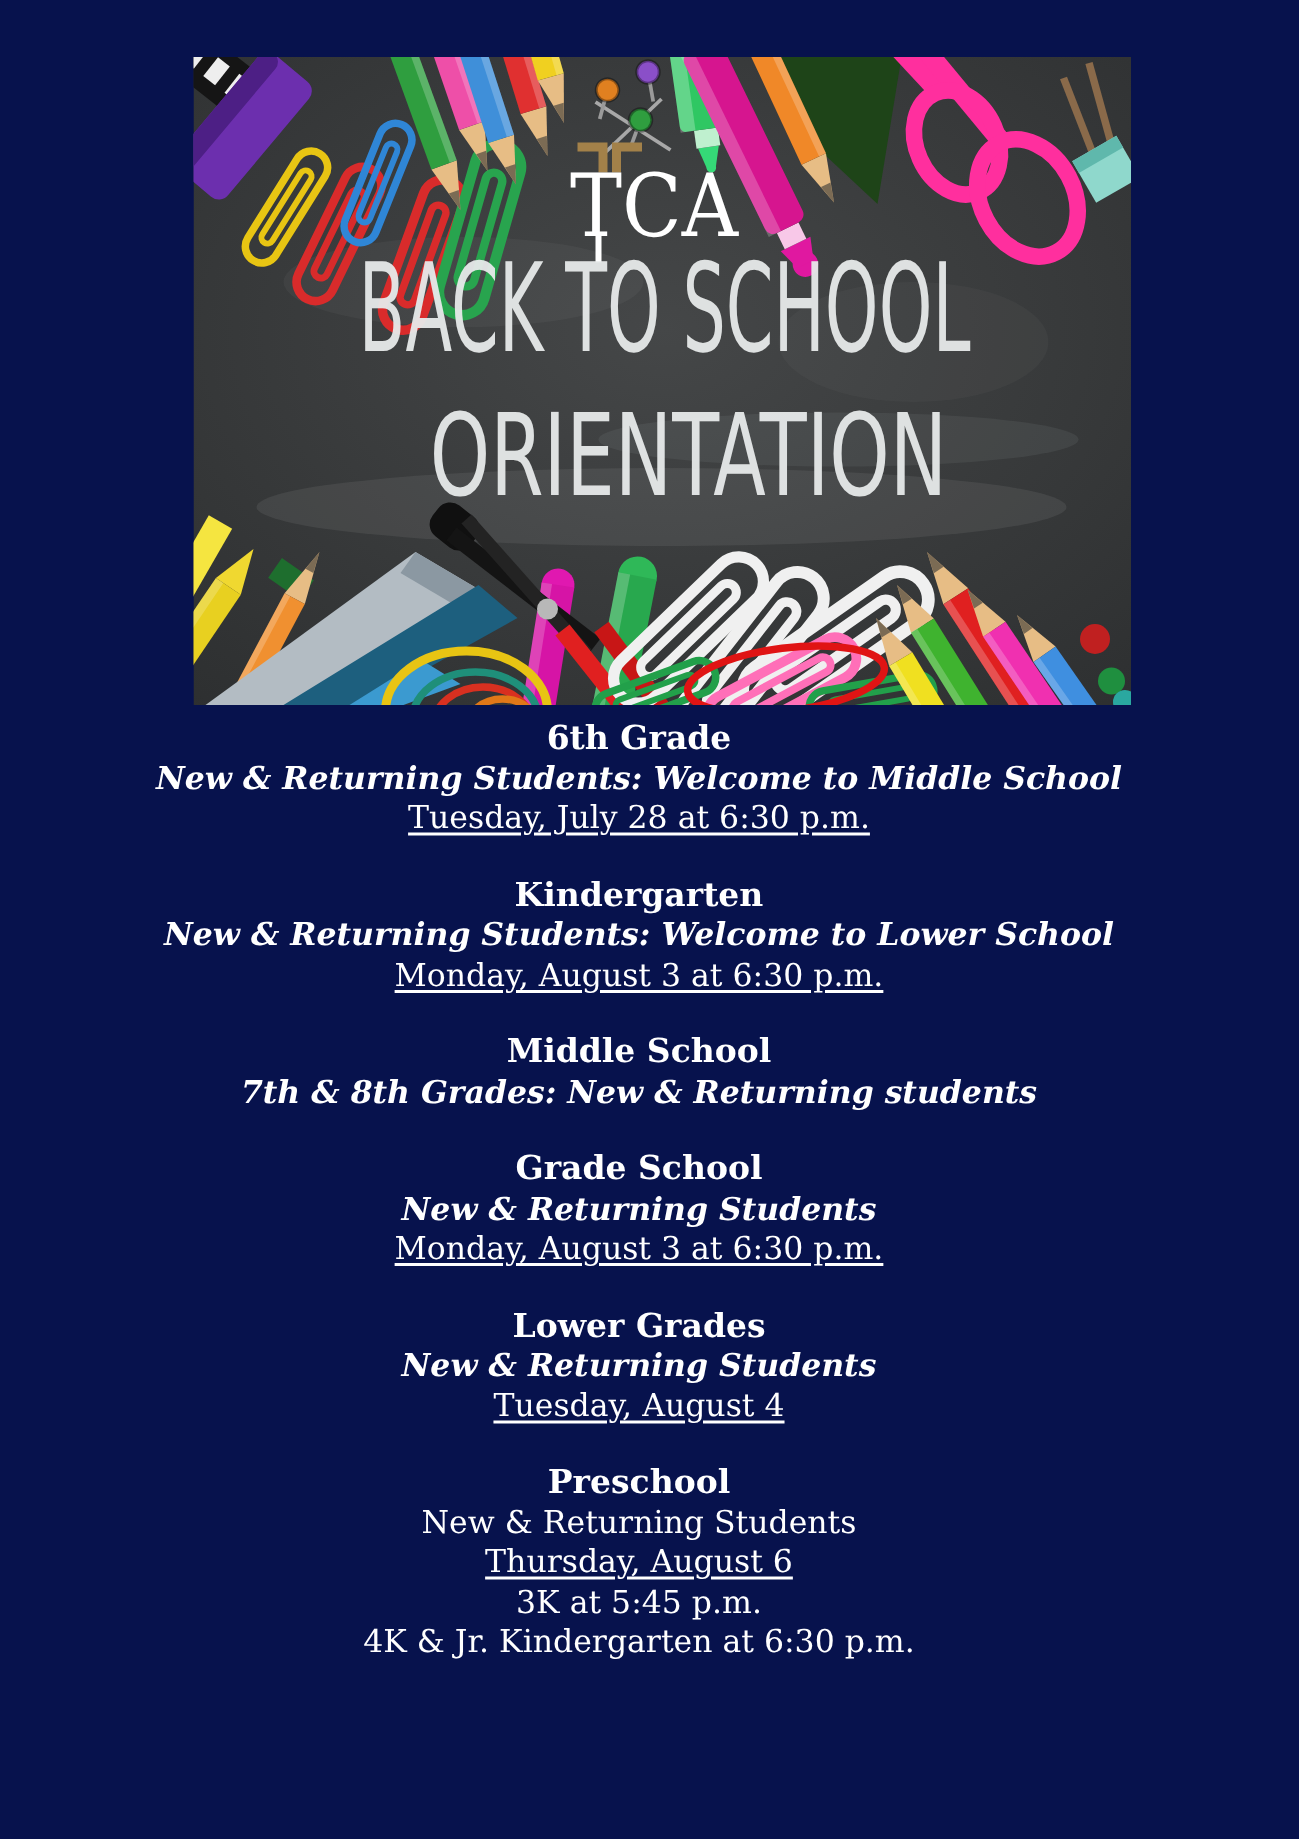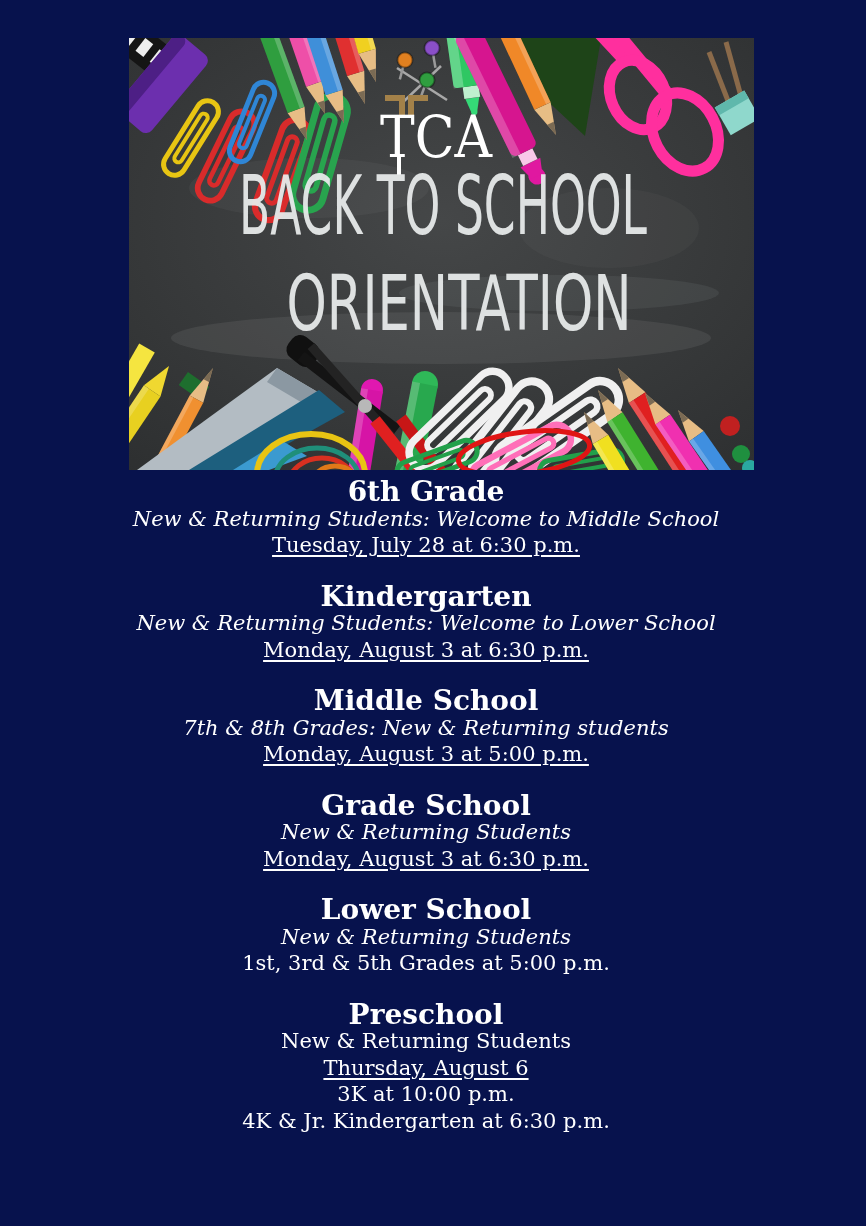--- a/index.html
+++ b/index.html
@@ -13,22 +13,22 @@
   .hero{
     position:absolute;left:113px;top:22px;width:738px;height:432px;
     margin:0;padding:16px;line-height:0;
   }
   .content{
     position:absolute;top:479px;left:0;width:852px;
     text-align:center;color:#ffffff;
   }
   .section{margin:0 0 25px 0;}
   .line{font-size:21px;line-height:26.5px;}
-  .heading{font-weight:bold;font-size:28px;line-height:26.5px;}
-  .italic{font-style:italic;}
+  .heading{font-weight:bold;font-size:22px;line-height:26.5px;}
+  .italic{font-style:italic;font-weight:bold;}
   .underline{
     text-decoration:underline;
     text-decoration-thickness:1.5px;
     text-underline-offset:3px;
     cursor:pointer;
   }
   svg text{user-select:none;}
 </style>
 </head>
 <body>
@@ -205,36 +205,35 @@
 
   <div class="section">
     <div class="heading">Kindergarten</div>
     <div class="line italic">New &amp; Returning Students: Welcome to Lower School</div>
     <div class="line underline">Monday, August 3 at 6:30 p.m.</div>
   </div>
 
   <div class="section">
     <div class="heading">Middle School</div>
     <div class="line italic">7th &amp; 8th Grades: New &amp; Returning students</div>
-    <div class="line underline">Monday, August 3 at 5:00 p.m.</div>
   </div>
 
   <div class="section">
     <div class="heading">Grade School</div>
     <div class="line italic">New &amp; Returning Students</div>
     <div class="line underline">Monday, August 3 at 6:30 p.m.</div>
   </div>
 
   <div class="section">
-    <div class="heading">Lower School</div>
+    <div class="heading">Lower Grades</div>
     <div class="line italic">New &amp; Returning Students</div>
-    <div class="line">1st, 3rd &amp; 5th Grades at 5:00 p.m.</div>
+    <div class="line underline">Tuesday, August 4</div>
   </div>
 
   <div class="section">
     <div class="heading">Preschool</div>
     <div class="line">New &amp; Returning Students</div>
     <div class="line underline">Thursday, August 6</div>
-    <div class="line">3K at 10:00 p.m.</div>
+    <div class="line">3K at 5:45 p.m.</div>
     <div class="line">4K &amp; Jr. Kindergarten at 6:30 p.m.</div>
   </div>
 
 </div>
 
 </body></html>

